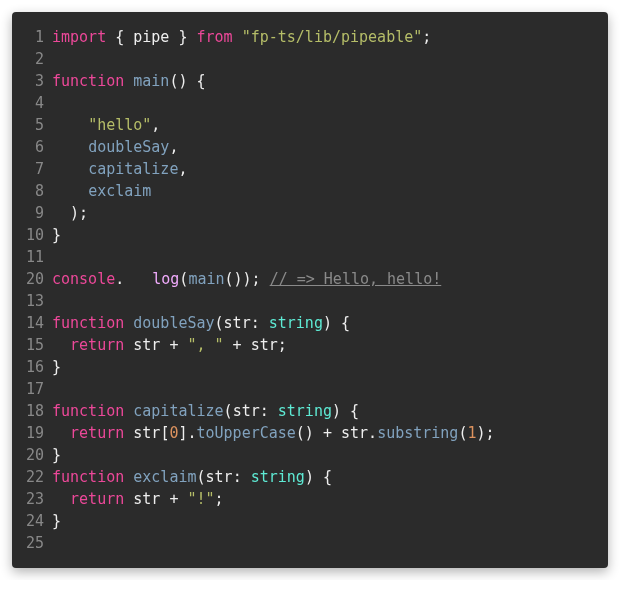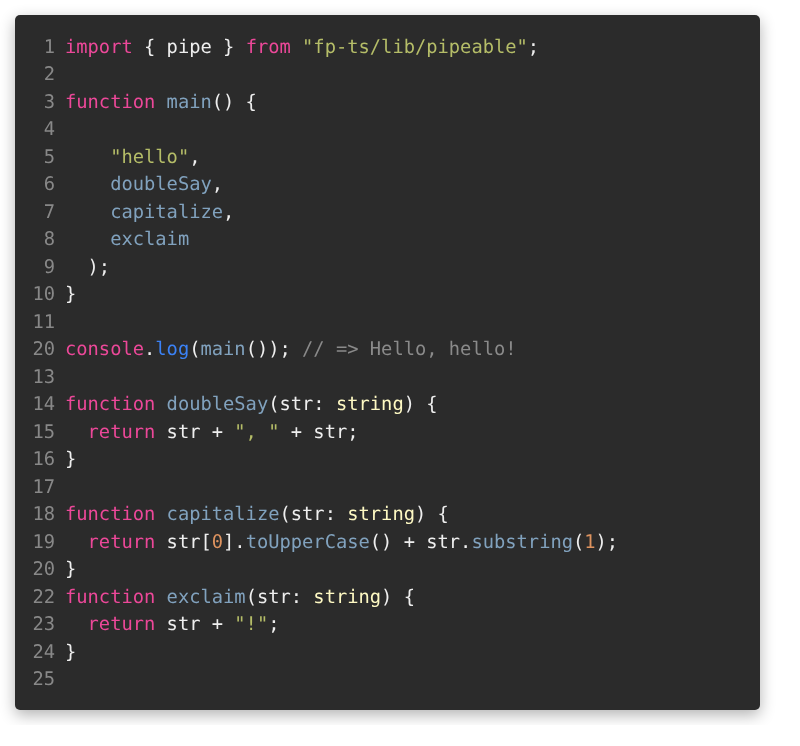--- a/index.html
+++ b/index.html
@@ -29,27 +29,27 @@
     flex: 0 0 24px;
     margin-right: 8px;
     user-select: none;
   }
   .code {
     color: #eee;
   }
   .kw   { color: #ec4899; }      
   .fn   { color: #81a2be; }      
   .id   { color: #eee; }         
-  .type { color: #fef9c3; }      
+  .type { color: #5eead4; }      
   .str  { color: #b5bd68; }      
   .num  { color: #de935f; }         
   .punc { color: #eee; }
-  .cmt  { color: #8a8a8a; }
+  .cmt  { color: #8a8a8a; text-decoration: underline; }
   .obj  { color: #ec4899; text-align: center; }
-  .prop { color: #3b82f6; }
+  .prop { color: #f0abfc; margin-left: 28px; }
 </style>
 </head>
 <body>
 
 <div class="code-block" id="code-block">
     <div class="line"><span class="lineno">1</span><span class="code"><span class="kw">import</span><span class="punc"> { </span><span class="id">pipe</span><span class="punc"> } </span><span class="kw">from</span><span class="punc"> </span><span class="str">"fp-ts/lib/pipeable"</span><span class="punc">;</span></span></div>
     <div class="line"><span class="lineno">2</span><span class="code"></span></div>
     <div class="line"><span class="lineno">3</span><span class="code"><span class="kw">function</span><span class="punc"> </span><span class="fn">main</span><span class="punc">() {</span></span></div>
     <div class="line"><span class="lineno">4</span></div>
     <div class="line"><span class="lineno">5</span><span class="code"><span class="punc">    </span><span class="str">"hello"</span><span class="punc">,</span></span></div>

